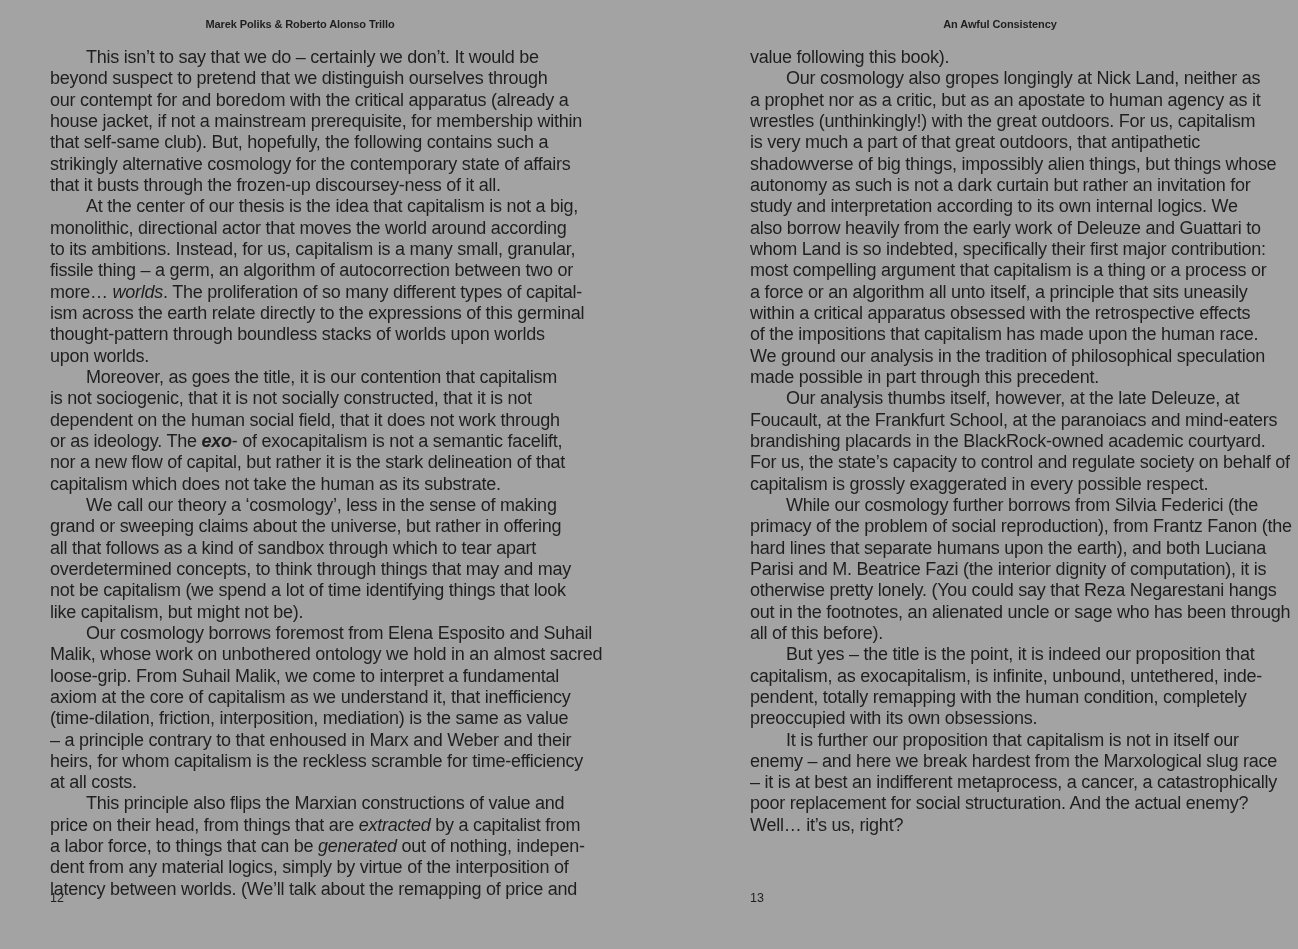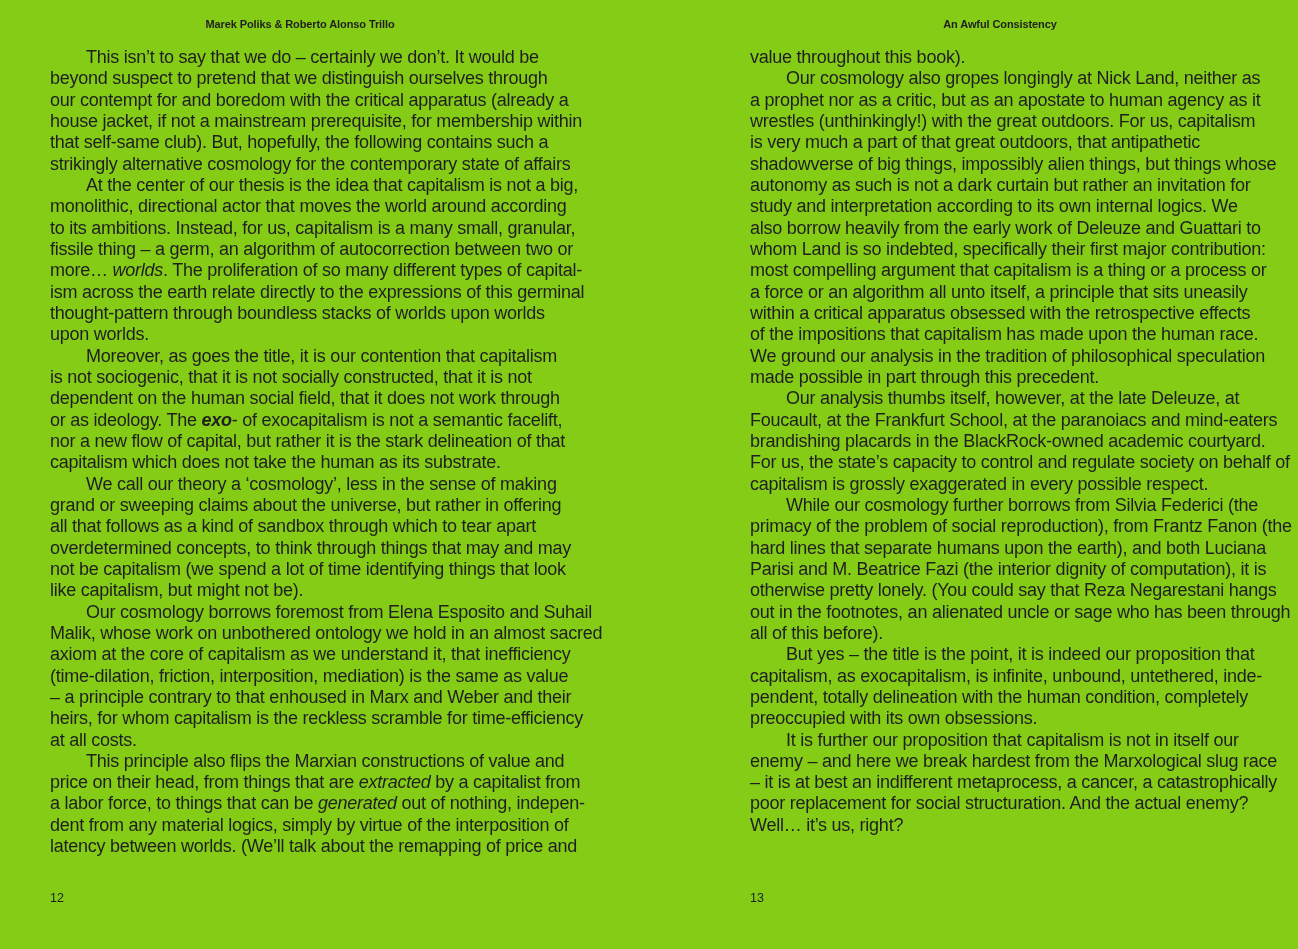--- a/index.html
+++ b/index.html
@@ -1,20 +1,20 @@
 <!DOCTYPE html>
 <html><head>
 <meta charset="utf-8">
 <style>
   html, body { margin: 0; padding: 0; }
   .spread {
     position: relative;
     width: 1298px;
     height: 949px;
-    background: #84cc16;
+    background: #a3a3a3;
     font-family: "Liberation Sans", sans-serif;
     color: #1f1f1f;
     overflow: hidden;
   }
   .page-header {
     position: absolute;
     top: 18px;
     width: 500px;
     text-align: center;
     font-size: 11px;
@@ -56,20 +56,21 @@
   <div class="page-header left">Marek Poliks &amp; Roberto Alonso Trillo</div>
   <div class="page-header right">An Awful Consistency</div>
 
   <div class="page-body left">
       <div class="line indent"><span>This isn’t to say that we do – certainly we don’t. It would be</span></div>
       <div class="line"><span>beyond suspect to pretend that we distinguish ourselves through</span></div>
       <div class="line"><span>our contempt for and boredom with the critical apparatus (already a</span></div>
       <div class="line"><span>house jacket, if not a mainstream prerequisite, for membership within</span></div>
       <div class="line"><span>that self-same club). But, hopefully, the following contains such a</span></div>
       <div class="line"><span>strikingly alternative cosmology for the contemporary state of affairs</span></div>
+      <div class="line"><span>that it busts through the frozen-up discoursey-ness of it all.</span></div>
       <div class="line indent"><span>At the center of our thesis is the idea that capitalism is not a big,</span></div>
       <div class="line"><span>monolithic, directional actor that moves the world around according</span></div>
       <div class="line"><span>to its ambitions. Instead, for us, capitalism is a many small, granular,</span></div>
       <div class="line"><span>fissile thing – a germ, an algorithm of autocorrection between two or</span></div>
       <div class="line"><span>more… </span><span class="italic">worlds</span><span>. The proliferation of so many different types of capital-</span></div>
       <div class="line"><span>ism across the earth relate directly to the expressions of this germinal</span></div>
       <div class="line"><span>thought-pattern through boundless stacks of worlds upon worlds</span></div>
       <div class="line"><span>upon worlds.</span></div>
       <div class="line indent"><span>Moreover, as goes the title, it is our contention that capitalism</span></div>
       <div class="line"><span>is not sociogenic, that it is not socially constructed, that it is not</span></div>
@@ -78,33 +79,34 @@
       <div class="line"><span>nor a new flow of capital, but rather it is the stark delineation of that</span></div>
       <div class="line"><span>capitalism which does not take the human as its substrate.</span></div>
       <div class="line indent"><span>We call our theory a ‘cosmology’, less in the sense of making</span></div>
       <div class="line"><span>grand or sweeping claims about the universe, but rather in offering</span></div>
       <div class="line"><span>all that follows as a kind of sandbox through which to tear apart</span></div>
       <div class="line"><span>overdetermined concepts, to think through things that may and may</span></div>
       <div class="line"><span>not be capitalism (we spend a lot of time identifying things that look</span></div>
       <div class="line"><span>like capitalism, but might not be).</span></div>
       <div class="line indent"><span>Our cosmology borrows foremost from Elena Esposito and Suhail</span></div>
       <div class="line"><span>Malik, whose work on unbothered ontology we hold in an almost sacred</span></div>
+      <div class="line"><span>loose-grip. From Suhail Malik, we come to interpret a fundamental</span></div>
       <div class="line"><span>axiom at the core of capitalism as we understand it, that inefficiency</span></div>
       <div class="line"><span>(time-dilation, friction, interposition, mediation) is the same as value</span></div>
       <div class="line"><span>– a principle contrary to that enhoused in Marx and Weber and their</span></div>
       <div class="line"><span>heirs, for whom capitalism is the reckless scramble for time-efficiency</span></div>
       <div class="line"><span>at all costs.</span></div>
       <div class="line indent"><span>This principle also flips the Marxian constructions of value and</span></div>
       <div class="line"><span>price on their head, from things that are </span><span class="italic">extracted</span><span> by a capitalist from</span></div>
       <div class="line"><span>a labor force, to things that can be </span><span class="italic">generated</span><span> out of nothing, indepen-</span></div>
       <div class="line"><span>dent from any material logics, simply by virtue of the interposition of</span></div>
       <div class="line"><span>latency between worlds. (We’ll talk about the remapping of price and</span></div>
     </div>
   <div class="page-body right">
-      <div class="line"><span>value throughout this book).</span></div>
+      <div class="line"><span>value following this book).</span></div>
       <div class="line indent"><span>Our cosmology also gropes longingly at Nick Land, neither as</span></div>
       <div class="line"><span>a prophet nor as a critic, but as an apostate to human agency as it</span></div>
       <div class="line"><span>wrestles (unthinkingly!) with the great outdoors. For us, capitalism</span></div>
       <div class="line"><span>is very much a part of that great outdoors, that antipathetic</span></div>
       <div class="line"><span>shadowverse of big things, impossibly alien things, but things whose</span></div>
       <div class="line"><span>autonomy as such is not a dark curtain but rather an invitation for</span></div>
       <div class="line"><span>study and interpretation according to its own internal logics. We</span></div>
       <div class="line"><span>also borrow heavily from the early work of Deleuze and Guattari to</span></div>
       <div class="line"><span>whom Land is so indebted, specifically their first major contribution:</span></div>
       <div class="line"><span>most compelling argument that capitalism is a thing or a process or</span></div>
@@ -120,21 +122,21 @@
       <div class="line"><span>capitalism is grossly exaggerated in every possible respect.</span></div>
       <div class="line indent"><span>While our cosmology further borrows from Silvia Federici (the</span></div>
       <div class="line"><span>primacy of the problem of social reproduction), from Frantz Fanon (the</span></div>
       <div class="line"><span>hard lines that separate humans upon the earth), and both Luciana</span></div>
       <div class="line"><span>Parisi and M. Beatrice Fazi (the interior dignity of computation), it is</span></div>
       <div class="line"><span>otherwise pretty lonely. (You could say that Reza Negarestani hangs</span></div>
       <div class="line"><span>out in the footnotes, an alienated uncle or sage who has been through</span></div>
       <div class="line"><span>all of this before).</span></div>
       <div class="line indent"><span>But yes – the title is the point, it is indeed our proposition that</span></div>
       <div class="line"><span>capitalism, as exocapitalism, is infinite, unbound, untethered, inde-</span></div>
-      <div class="line"><span>pendent, totally delineation with the human condition, completely</span></div>
+      <div class="line"><span>pendent, totally remapping with the human condition, completely</span></div>
       <div class="line"><span>preoccupied with its own obsessions.</span></div>
       <div class="line indent"><span>It is further our proposition that capitalism is not in itself our</span></div>
       <div class="line"><span>enemy – and here we break hardest from the Marxological slug race</span></div>
       <div class="line"><span>– it is at best an indifferent metaprocess, a cancer, a catastrophically</span></div>
       <div class="line"><span>poor replacement for social structuration. And the actual enemy?</span></div>
       <div class="line"><span>Well… it’s us, right?</span></div>
     </div>
 
   <div class="pagenum left">12</div>
   <div class="pagenum right">13</div>

